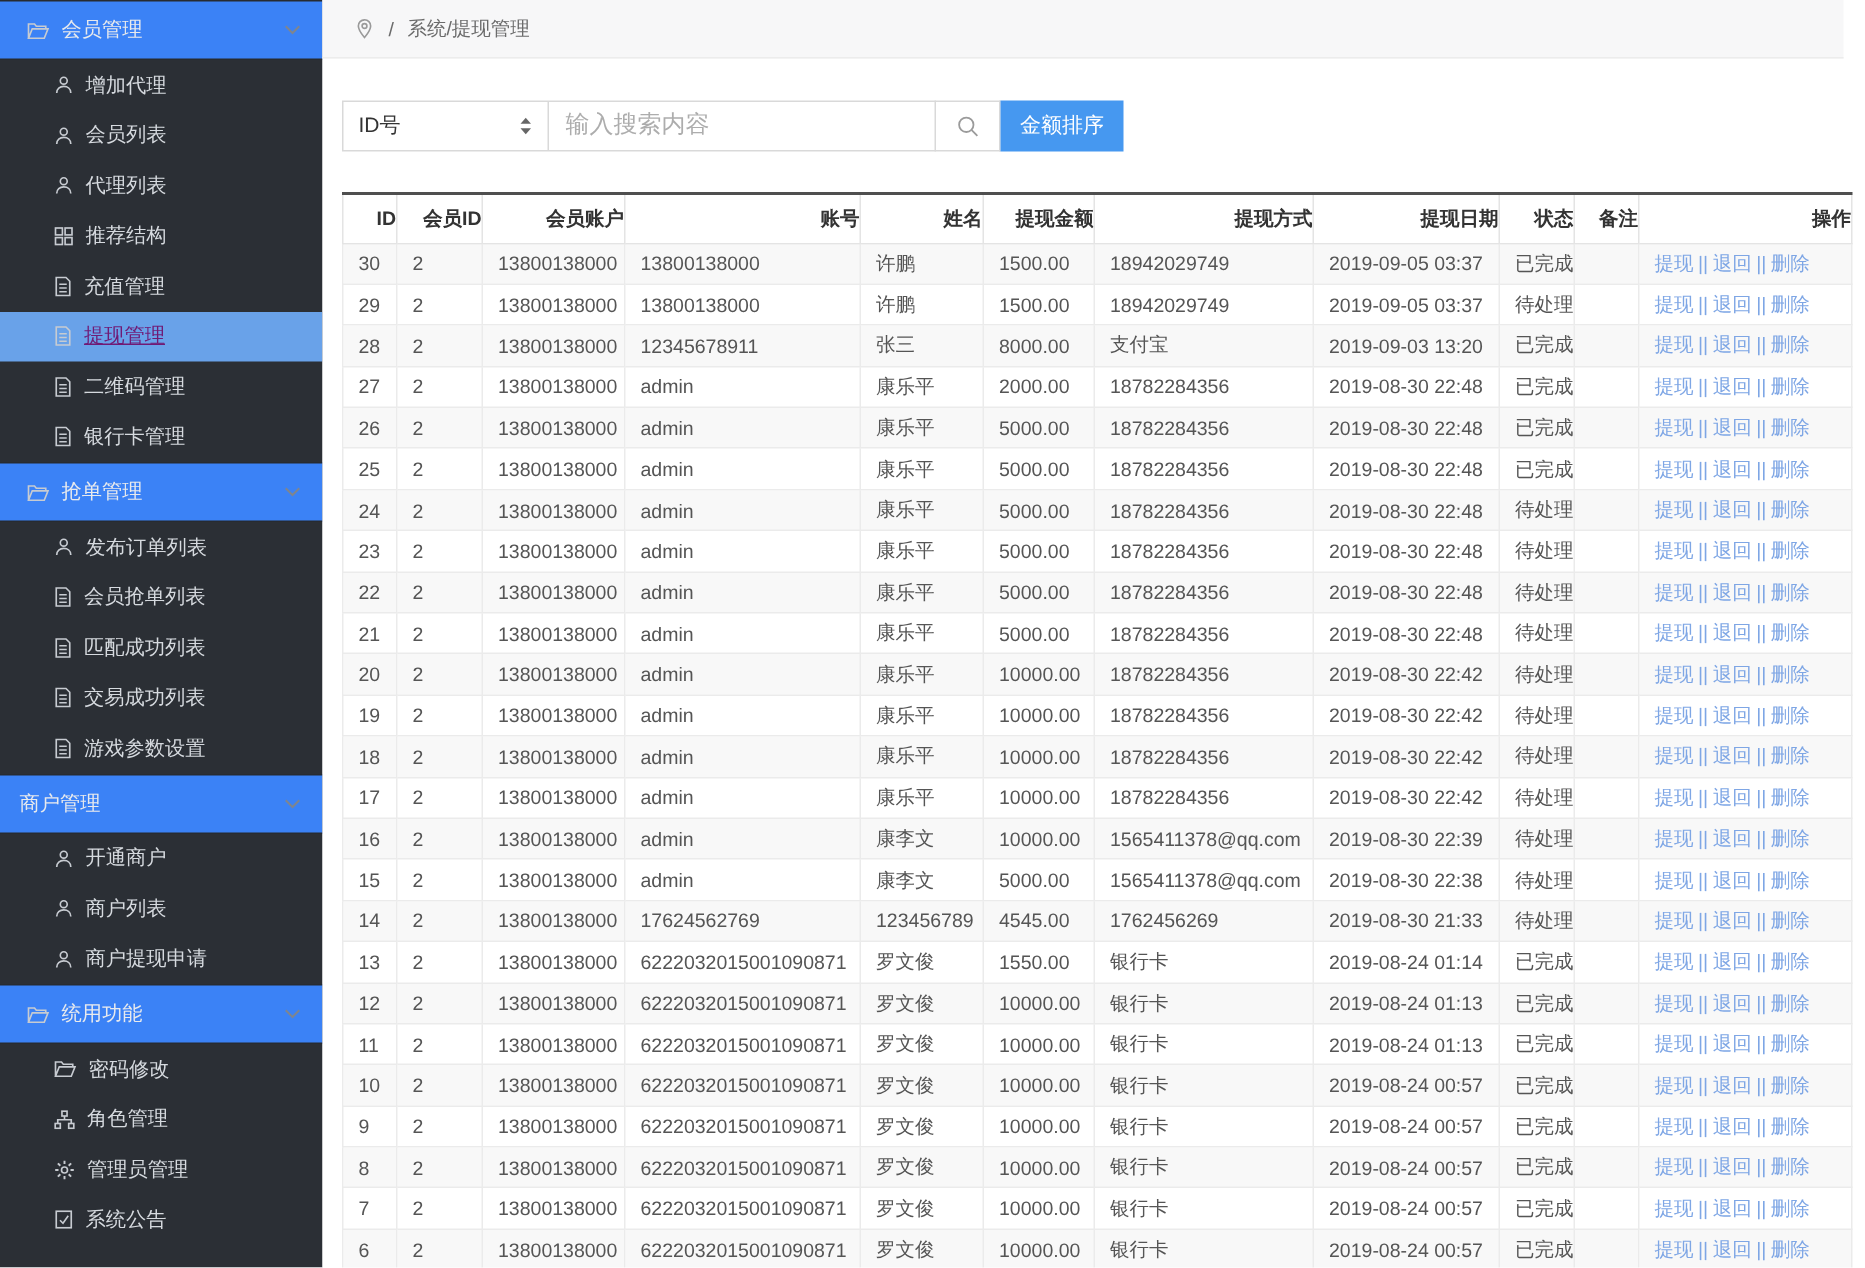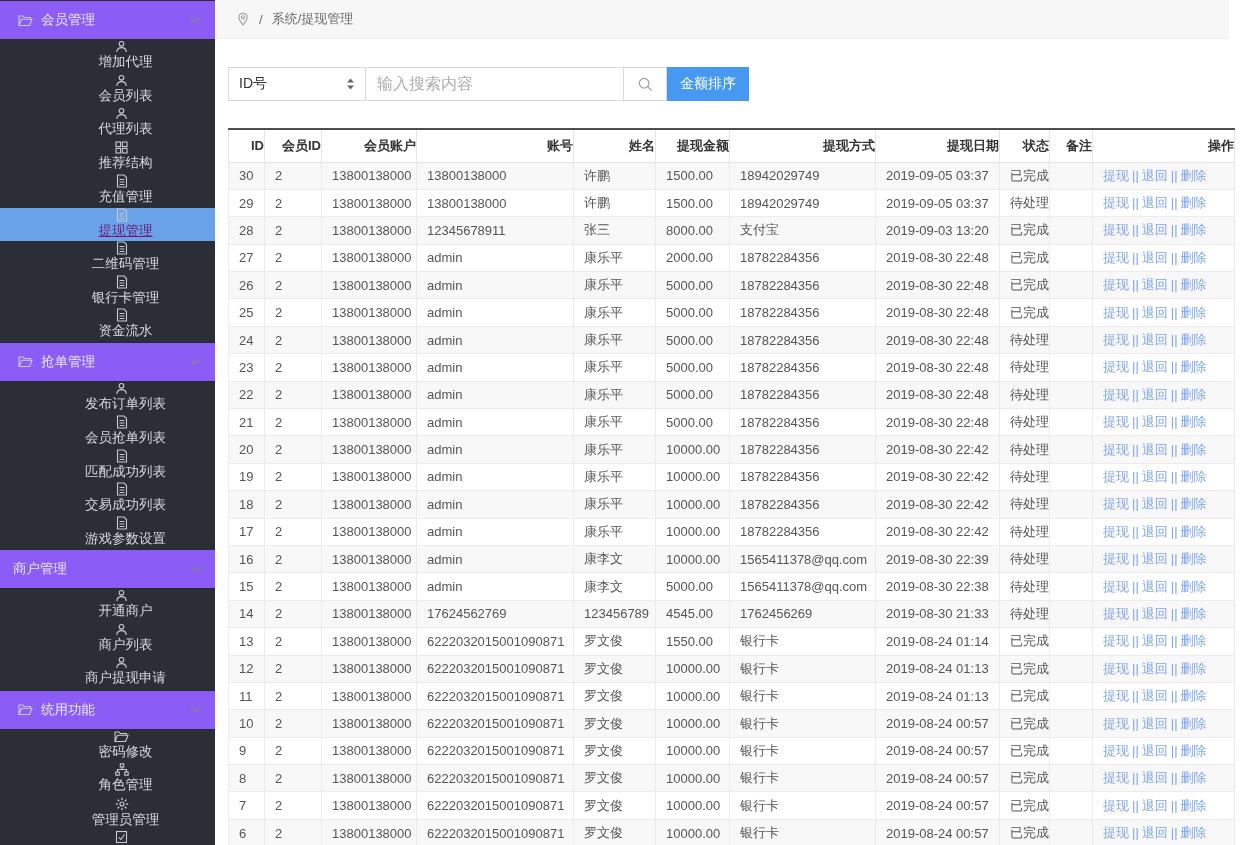--- a/index.html
+++ b/index.html
@@ -8,30 +8,30 @@
     width:1243px; height:845px; overflow:hidden;
     font-family:"Liberation Sans","DejaVu Sans",sans-serif;
     background:#ffffff;
   }
   .app { display:flex; width:1243px; height:845px; }
 
   
   .sidebar { width:215px; min-width:215px; height:845px; background:#2B2F35; overflow:hidden; }
   .section-header {
     height:40px; display:flex; align-items:center;
-    padding:0 14px 0 18px; background:#8b5cf6;
+    padding:0 14px 0 18px; background:#3b82f6;
     color:#E8EAED; font-size:13.5px; cursor:pointer;
     border-top:1px solid #272B31; border-bottom:1px solid #272B31;
   }
   .section-header.no-icon { padding-left:13px;text-align:right; }
   .section-header .hicon { margin-right:8px; display:flex; }
   .section-header .chev { margin-left:auto; display:flex; }
   .side-item {
     height:33.5px; display:flex; align-items:center;
-    padding-left:36px; color:#D6DADF; font-size:13.5px; cursor:pointer;flex-direction:column;
+    padding-left:36px; color:#D6DADF; font-size:13.5px; cursor:pointer;
   }
   .side-item .iicon { margin-right:8px; display:flex; }
   .side-item.active { background:#69A2E9; color:#701a75;text-decoration:underline; }
   .icon-svg { display:block; }
 
   
   .main { flex:1; background:#ffffff; }
   .topbar {
     height:39px; background:#F7F7F8; border-bottom:1px solid #ECECEC;
     display:flex; align-items:center; gap:9px;
@@ -176,31 +176,20 @@
       <div class="side-item">
         <span class="iicon">
           <svg class="icon-svg" width="12" height="14" viewBox="0 0 12 14">
             <path d="M1.5 1 H8 L10.5 3.5 V13 H1.5 Z" fill="none" stroke="#C7CBD1" stroke-width="1.1"></path>
             <line x1="3.5" y1="5.5" x2="8.5" y2="5.5" stroke="#C7CBD1" stroke-width="1"></line>
             <line x1="3.5" y1="8" x2="8.5" y2="8" stroke="#C7CBD1" stroke-width="1"></line>
             <line x1="3.5" y1="10.5" x2="8.5" y2="10.5" stroke="#C7CBD1" stroke-width="1"></line>
           </svg>
         </span>
         <span>银行卡管理</span>
-      </div>
-      <div class="side-item">
-        <span class="iicon">
-          <svg class="icon-svg" width="12" height="14" viewBox="0 0 12 14">
-            <path d="M1.5 1 H8 L10.5 3.5 V13 H1.5 Z" fill="none" stroke="#C7CBD1" stroke-width="1.1"></path>
-            <line x1="3.5" y1="5.5" x2="8.5" y2="5.5" stroke="#C7CBD1" stroke-width="1"></line>
-            <line x1="3.5" y1="8" x2="8.5" y2="8" stroke="#C7CBD1" stroke-width="1"></line>
-            <line x1="3.5" y1="10.5" x2="8.5" y2="10.5" stroke="#C7CBD1" stroke-width="1"></line>
-          </svg>
-        </span>
-        <span>资金流水</span>
       </div>
       <div class="section-header">
         <span class="hicon">
           <svg class="icon-svg" width="15" height="13" viewBox="0 0 15 13">
             <path d="M1 11.5 V2 H5 L6.2 3.5 H12.5 V5.2 M1 11.5 H11.5 L14 5.2 H3.5 L1 11.5 Z" fill="none" stroke="#C7CBD1" stroke-width="1.1"></path>
           </svg>
         </span>
         <span>抢单管理</span>
         <span class="chev">
           <svg class="icon-svg" width="12" height="8" viewBox="0 0 12 8">

